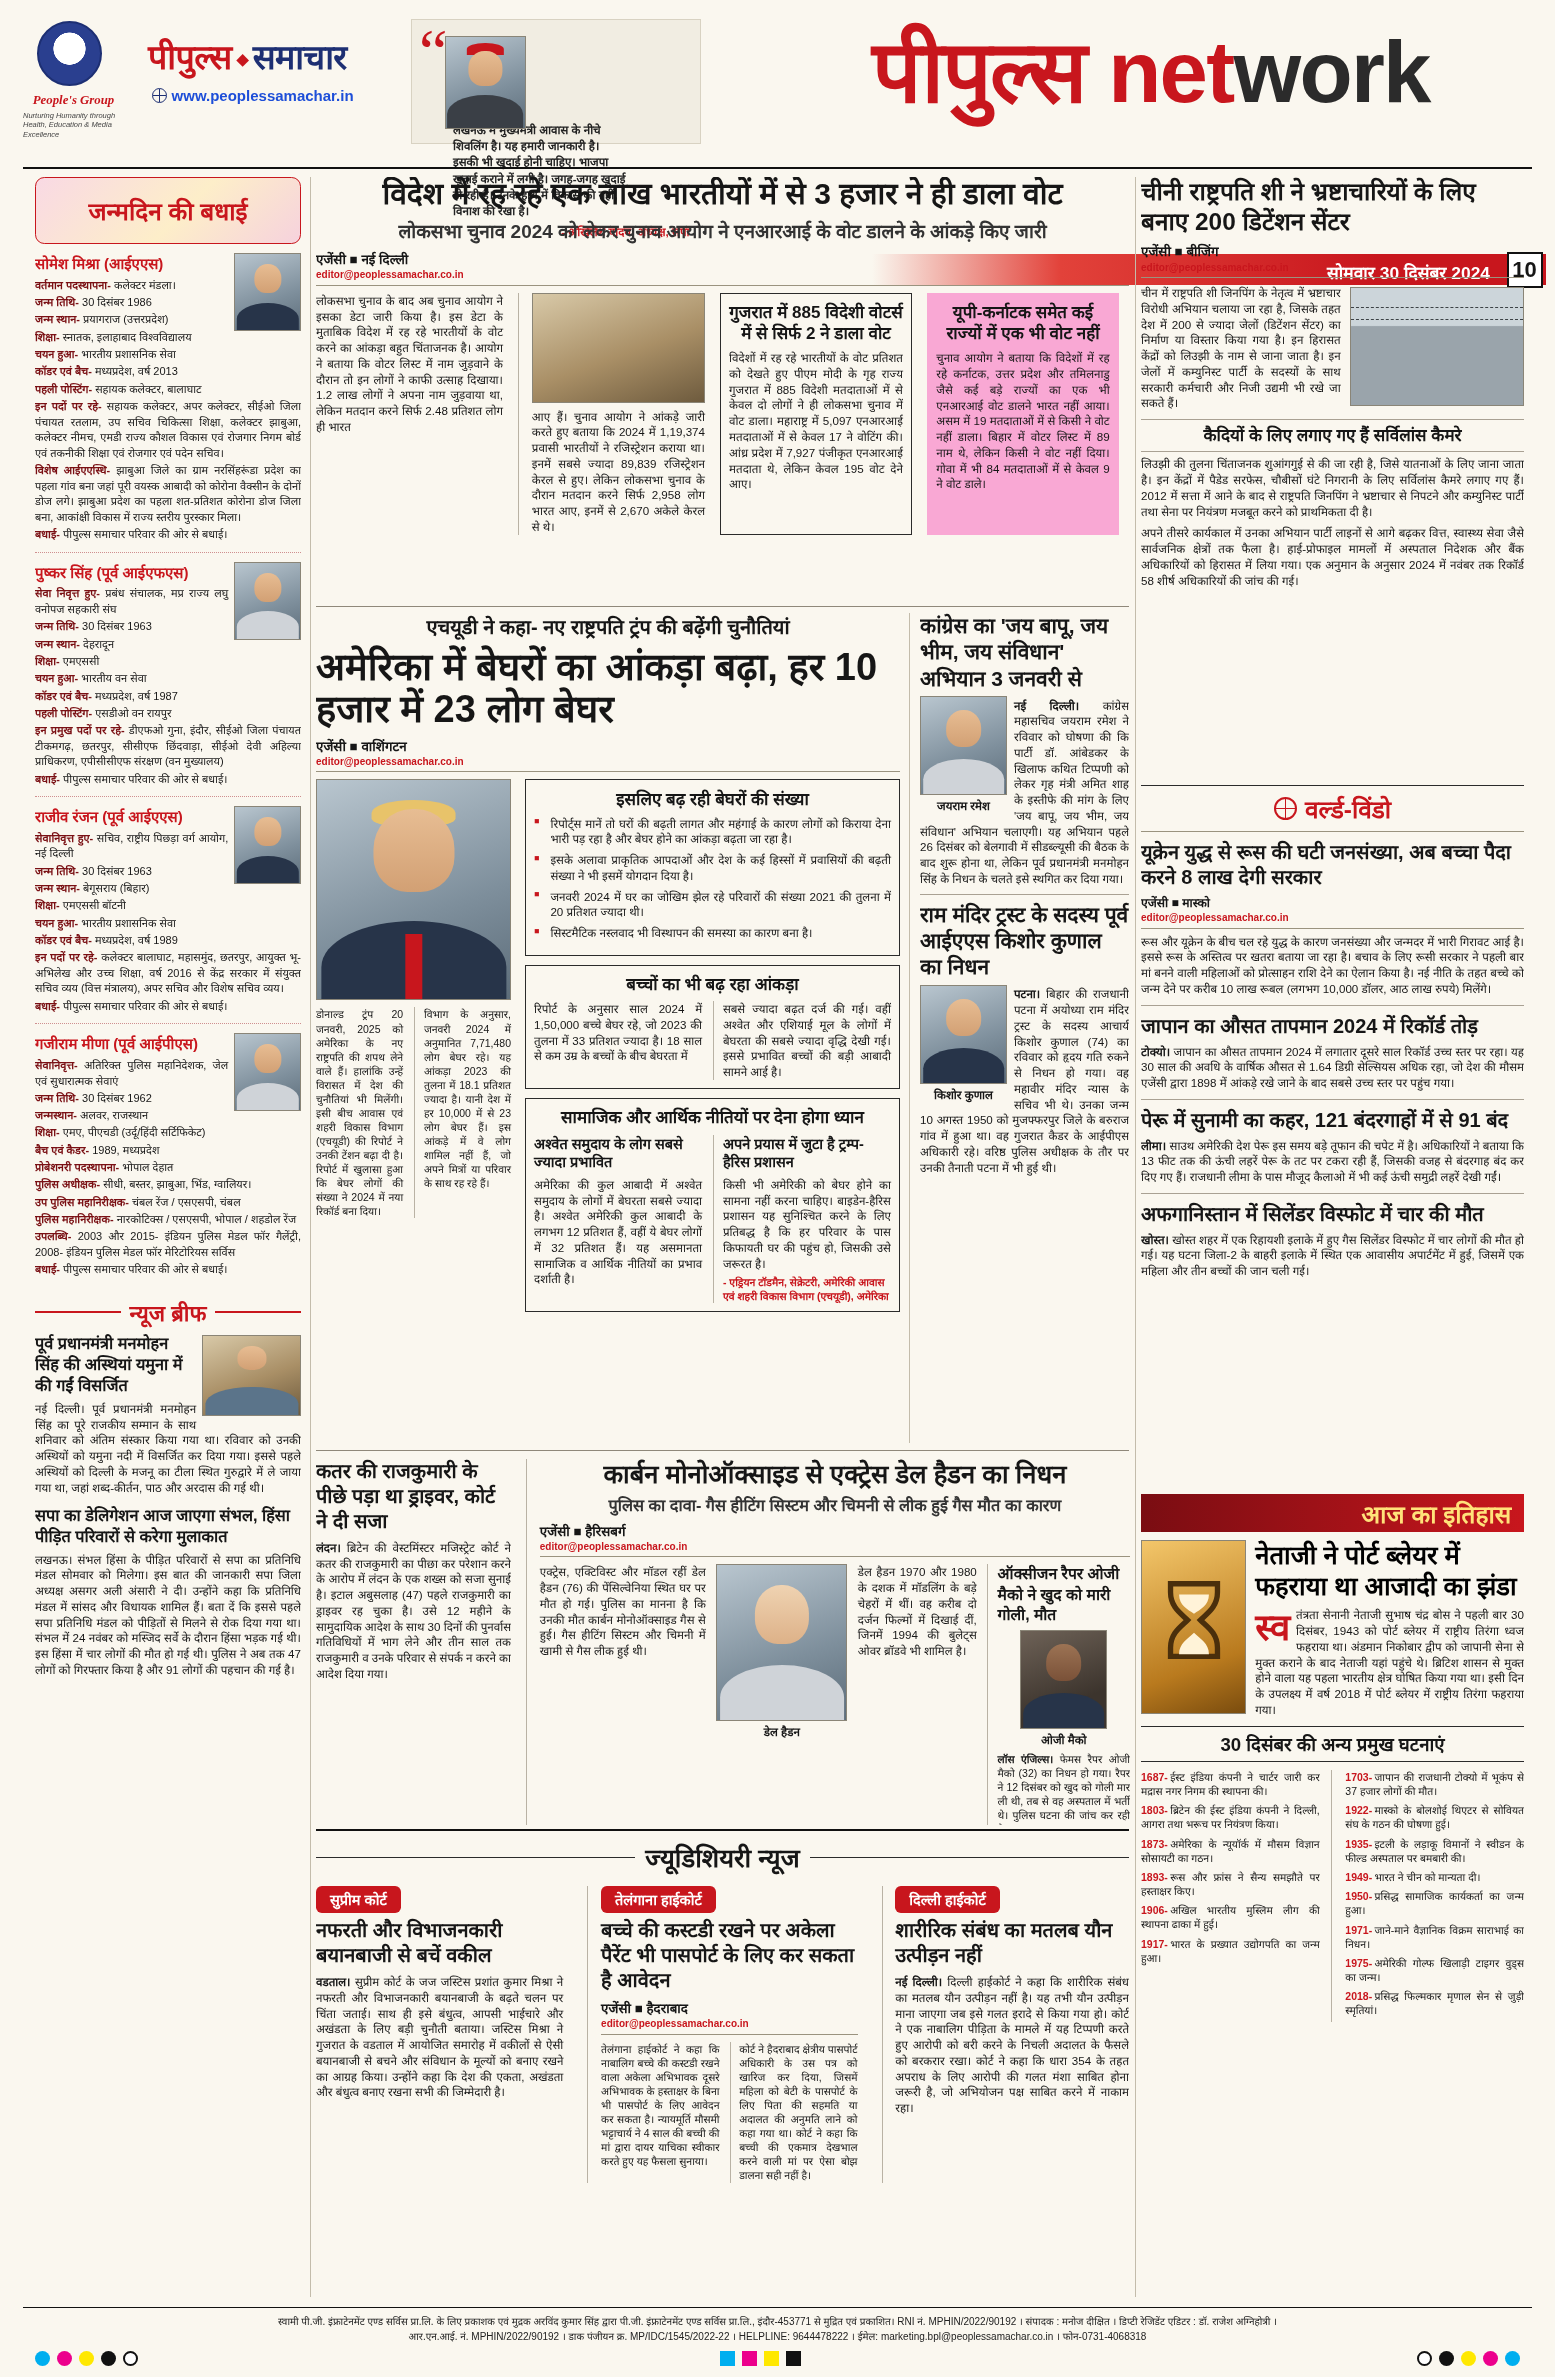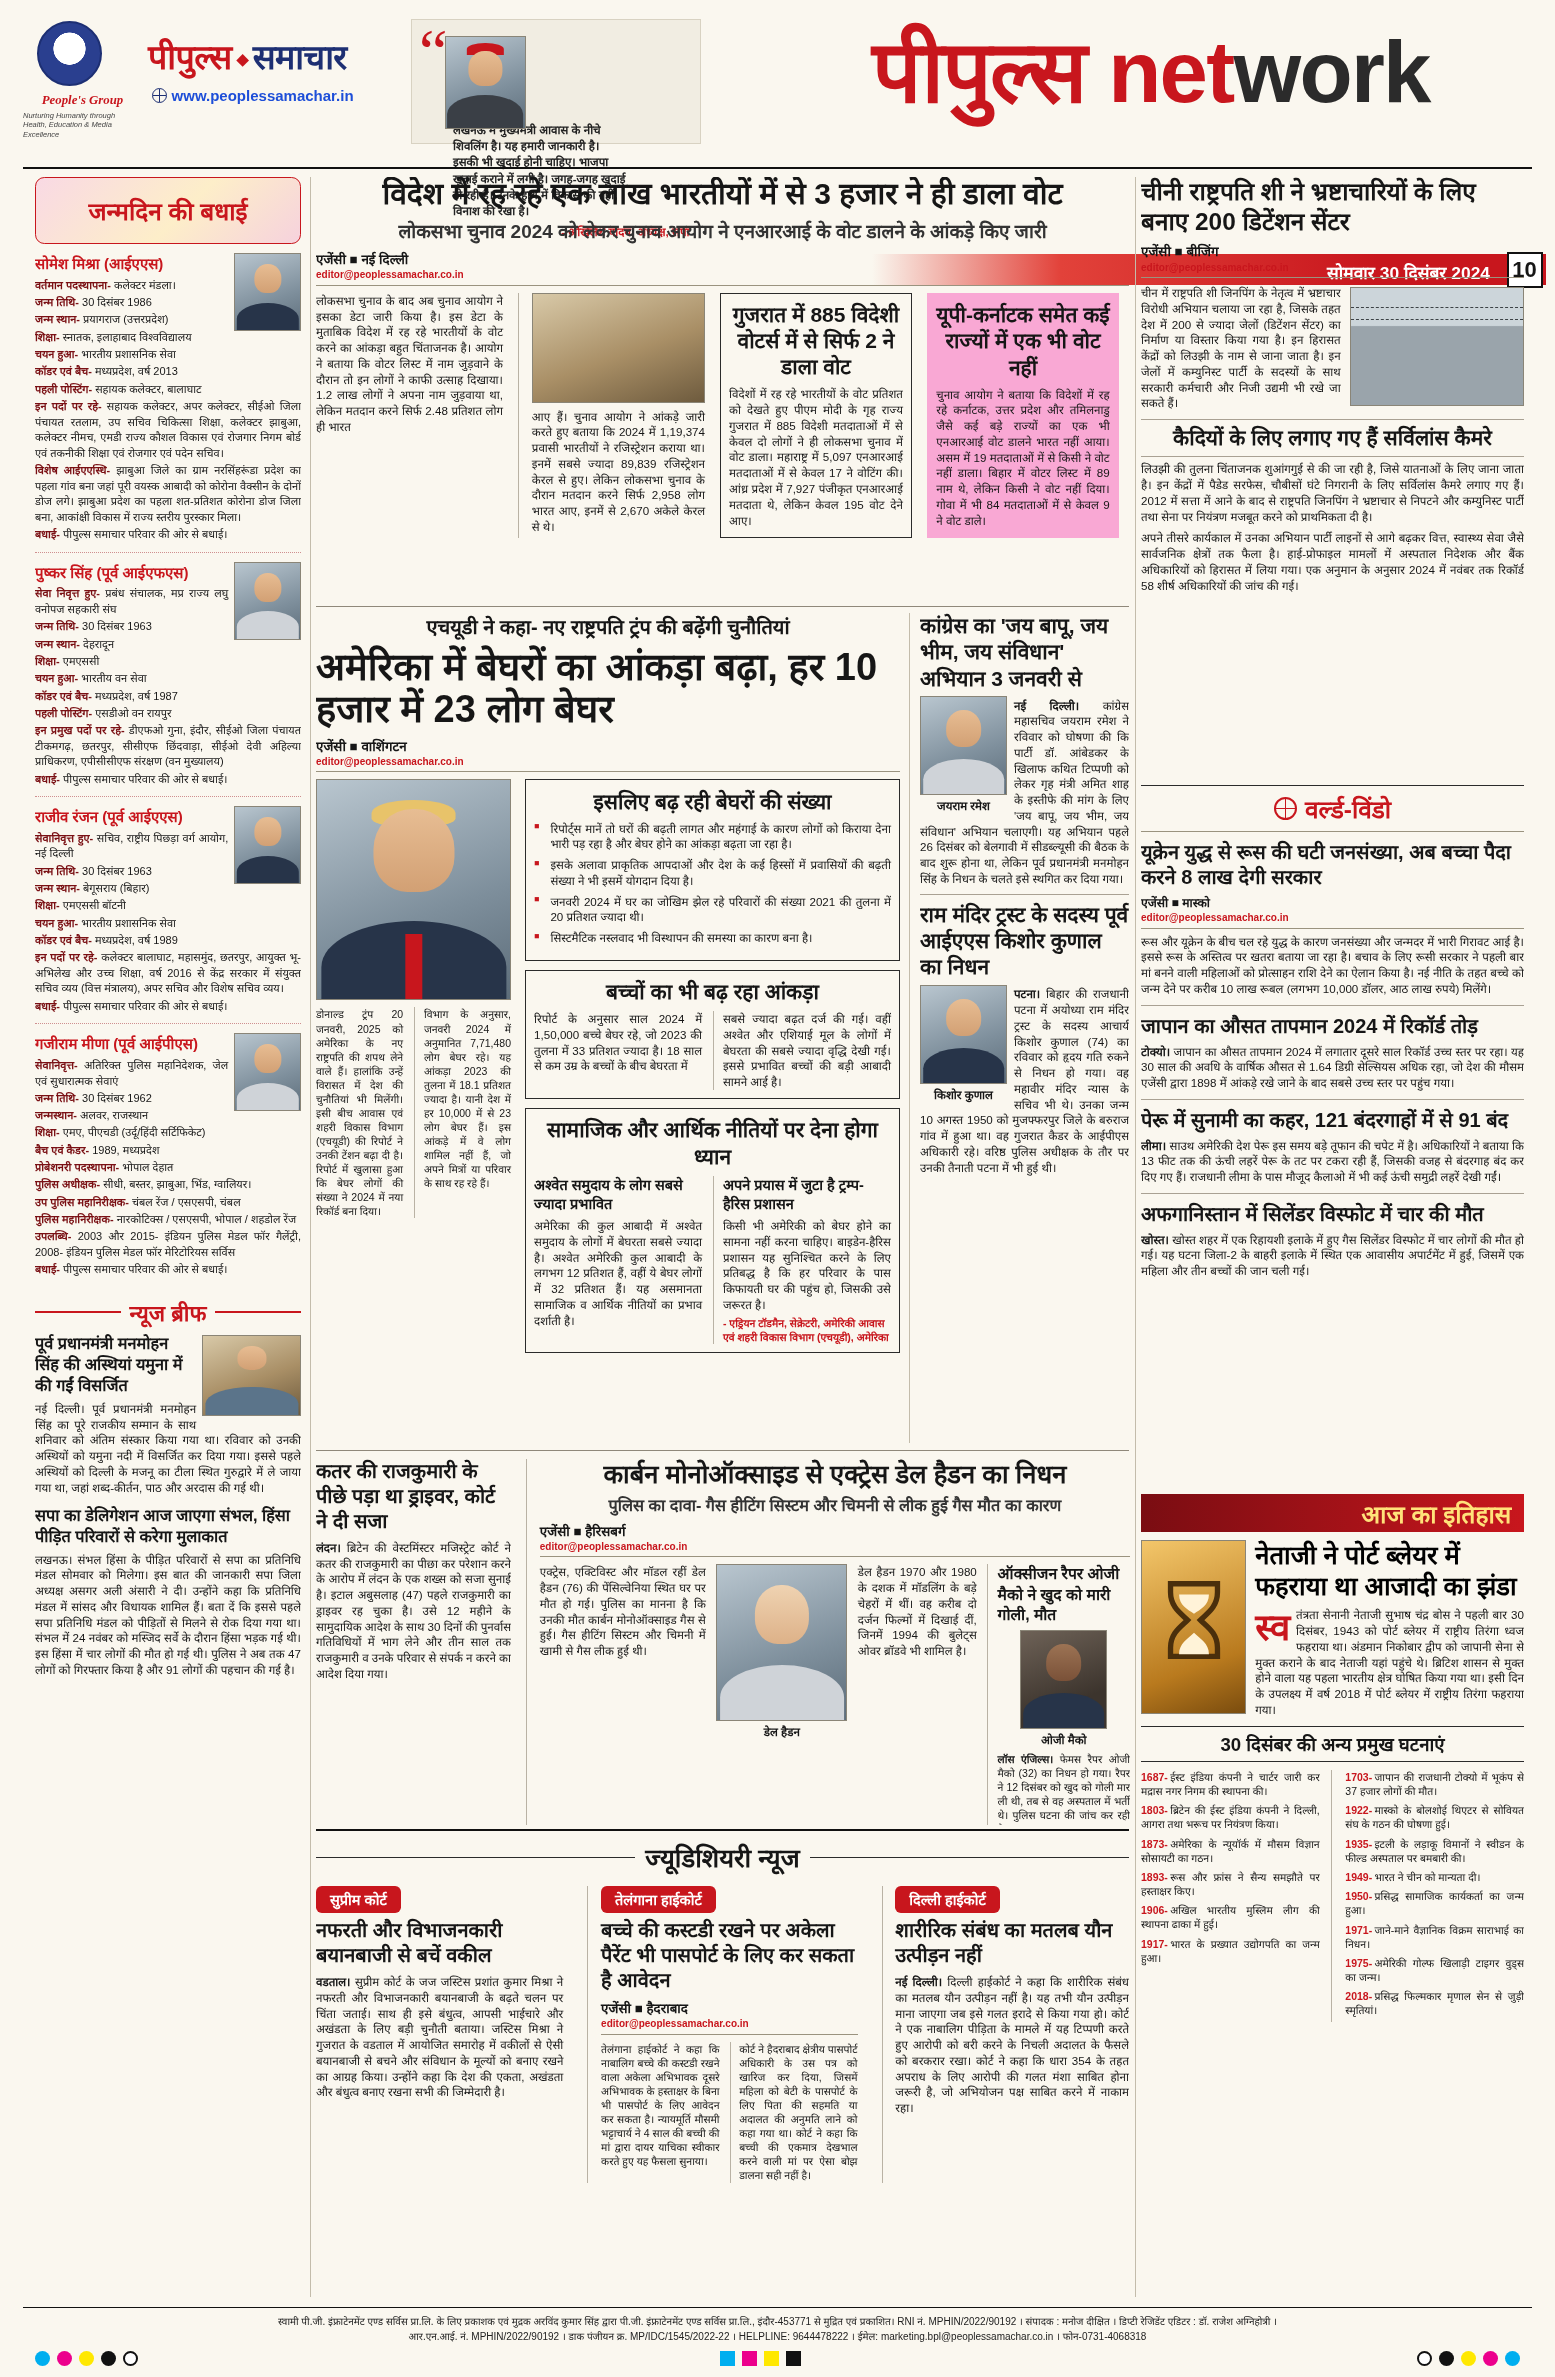--- a/index.html
+++ b/index.html
@@ -56,21 +56,21 @@
 
 
 .byline-row{display:flex;flex-direction:column;gap:1.2px;border-bottom:0.6px solid #9a937f;padding-bottom:4.6px;margin:5.8px 0 7px 0;}
 .byline{font-size:13.4px;font-weight:800;}
 .email{font-size:10px;font-weight:700;color:#c8161d;}
 .h-xl{font-size:30px;font-weight:800;line-height:1.14;text-align:center;}
 .h-sub{font-size:19px;font-weight:700;color:#333;text-align:center;margin-top:7px;}
 .h-lg{font-size:38px;font-weight:800;line-height:1.12;}
 .h-md{font-size:24.4px;font-weight:800;line-height:1.22;}
 .h-col{font-size:21px;font-weight:800;line-height:1.25;}
-.h-box{font-size:21px;font-weight:800;line-height:1.25;text-align:center;margin-bottom:5.8px;}
+.h-box{font-size:17px;font-weight:800;line-height:1.25;text-align:center;margin-bottom:5.8px;}
 .kicker{font-size:20px;font-weight:800;text-align:center;margin-bottom:5.8px;}
 .boxed{border:1.2px solid #2b2b2b;padding:8.1px;}
 .creambox{background:#f9a8d4;padding:9.3px;}
 .sec-head{display:flex;align-items:center;gap:10.5px;}
 .sec-head .line{flex:1;height:1.7px;background:#2b2b2b;}
 .sec-title{font-size:25.6px;font-weight:800;}
 .pill{display:inline-block;background:#c8161d;color:#fff;font-weight:800;font-size:14.5px;padding:3.5px 14px;border-radius:5.8px;margin-bottom:5.8px;}
 .bullets{list-style:none;}
 .bullets li{position:relative;padding-left:16.3px;font-size:11.6px;line-height:1.33;margin-bottom:5.8px;text-align:justify;}
 .bullets li::before{content:"■";position:absolute;left:0;top:0.6px;color:#c8161d;font-size:8.7px;}
@@ -119,21 +119,21 @@
 .reg.ring{border-radius:50%;background:#fff;border:2.3px solid #111;}
 .c-c{background:#00aeef;} .c-m{background:#ec008c;} .c-y{background:#ffe800;} .c-k{background:#111;}
 </style>
 </head>
 <body>
 
 <div class="page">
 
   <div class="abs" style="left:23px;top:12.8px;width:1509px;height:151px;">
     <div class="abs grp-logo" style="left:14px;top:8.1px;"></div>
-    <div class="abs grp-name" style="left:13px;top:80px;width:93px;text-align:center;">People's Group</div>
+    <div class="abs grp-name" style="left:4px;top:80px;width:93px;text-align:center;">People's Group</div>
     <div class="abs grp-tag" style="left:0px;top:98px;">Nurturing Humanity through Health, Education &amp; Media Excellence</div>
     <div class="abs paper-logo" style="left:125px;top:20px;">
       <span class="p1">पीपुल्स</span><span class="diamond"></span><span class="p2">समाचार</span>
     </div>
     <div class="abs website" style="left:129px;top:74px;">
       <span class="globe-dot"></span><span>www.peoplessamachar.in</span>
     </div>
     <div class="abs quote-box" style="left:388px;top:5.8px;width:290px;height:125px;">
       <div class="photo abs" style="right:8.1px;top:7px;width:81px;height:93px;">
         <div class="cap"></div>

